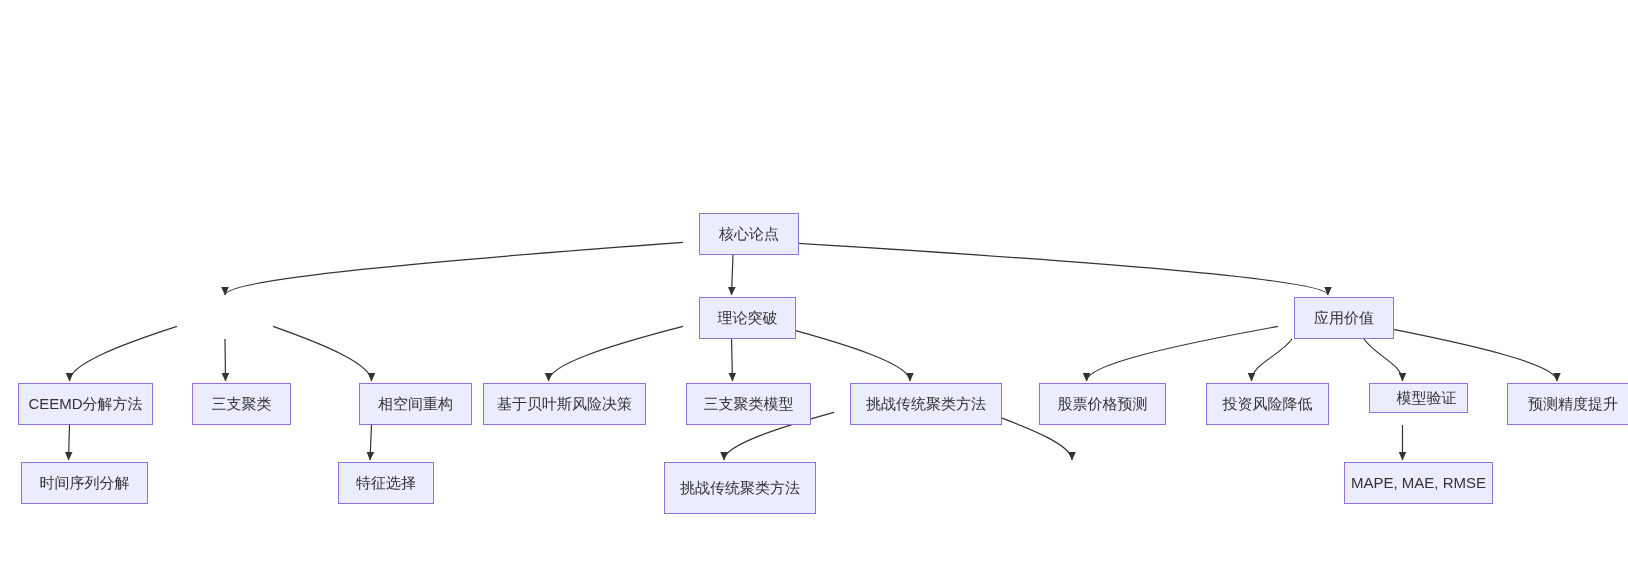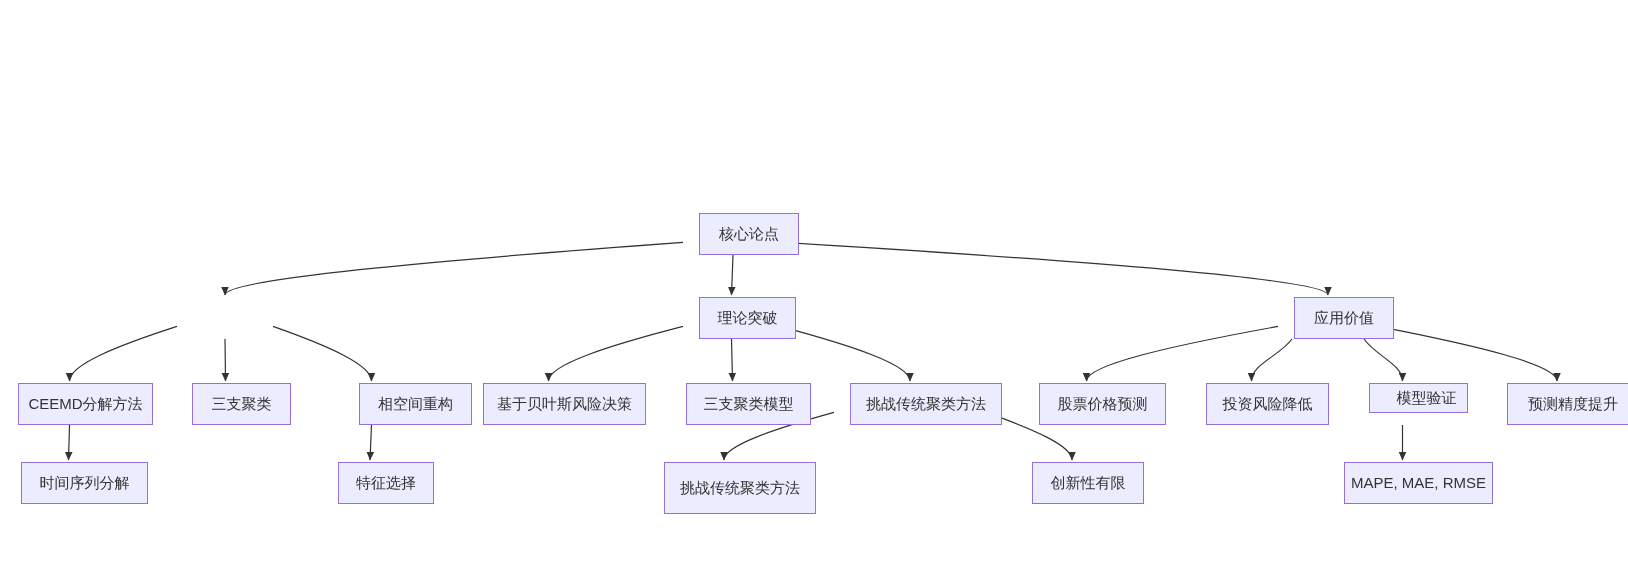--- a/index.html
+++ b/index.html
@@ -110,20 +110,17 @@
       </div>
       <div class="node" style="left: 5px; top: 462px; width: 127px; height: 42px; justify-content: center;">
         <span class="node-label">时间序列分解</span>
       </div>
       <div class="node" style="left: 322px; top: 462px; width: 96px; height: 42px;">
         <span class="node-label">特征选择</span>
       </div>
       <div class="node" style="left: 648px; top: 462px; width: 152px; height: 52px;">
         <span class="node-label">挑战传统聚类方法</span>
       </div>
-      <div class="node" style="left: 1016px; top: 462px; width: 112px; height: 42px;">
-        <span class="node-label">创新性有限</span>
-      </div>
       <div class="node" style="left: 1328px; top: 462px; width: 149px; height: 42px;">
         <span class="node-label">MAPE, MAE, RMSE</span>
       </div>
     </div>
 </div>
 
 </body></html>

